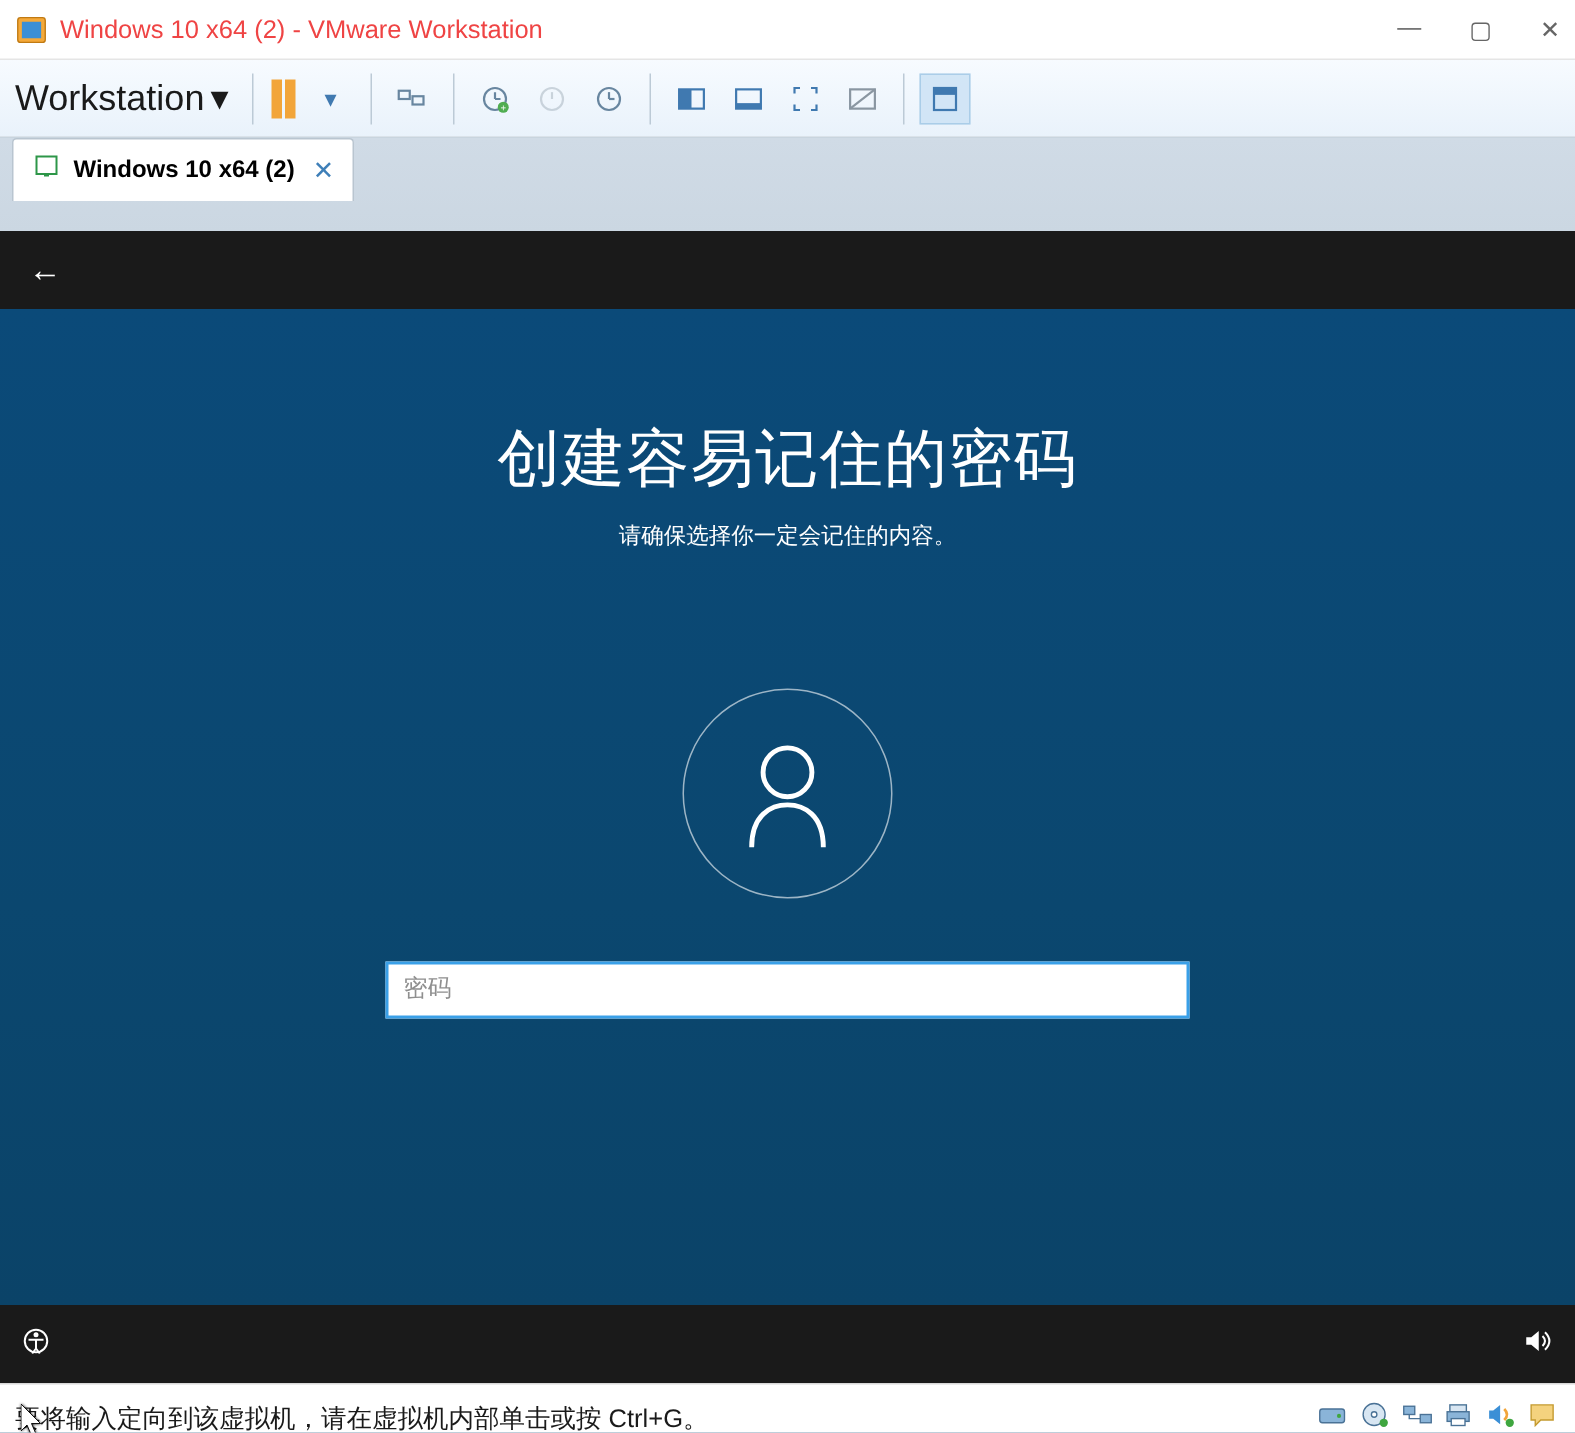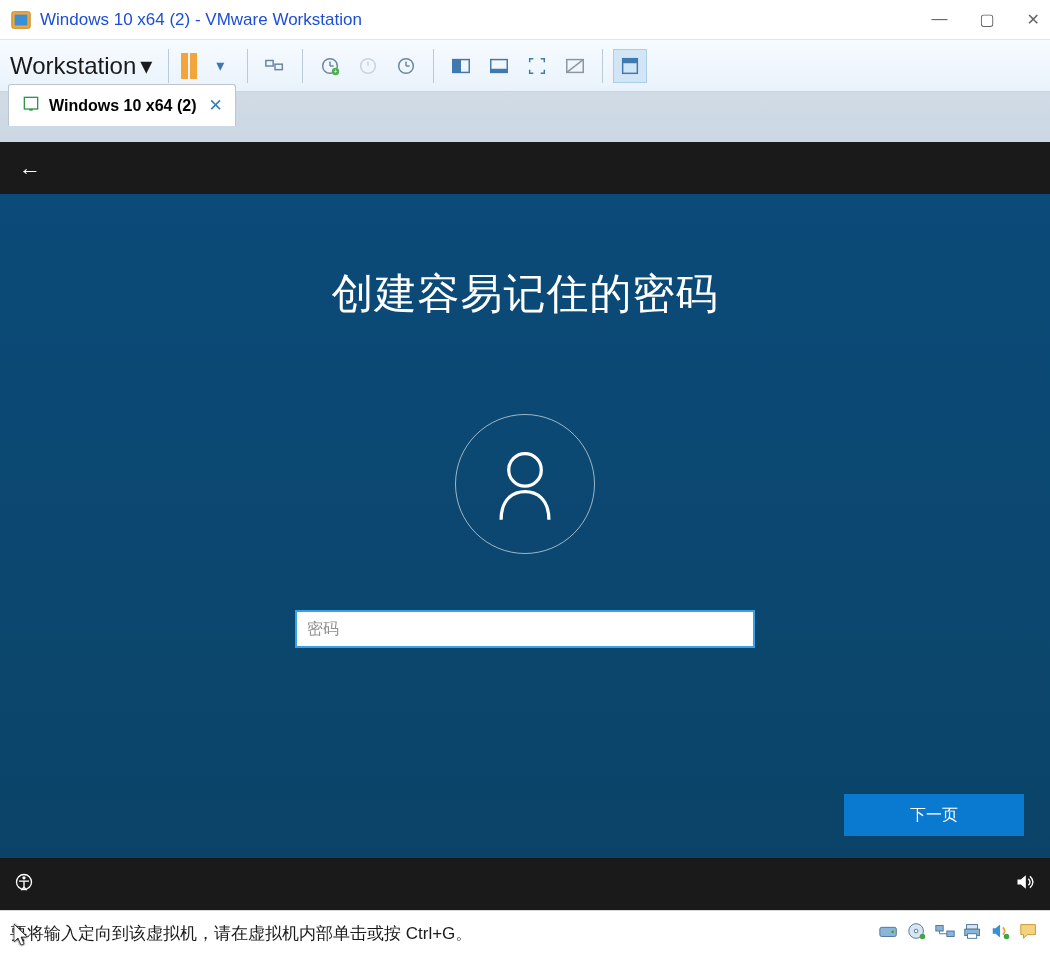--- a/index.html
+++ b/index.html
@@ -1,52 +1,52 @@
 <!DOCTYPE html>
 <html><head>
   <meta charset="utf-8">
   <style>
     * { margin: 0; padding: 0; box-sizing: border-box; font-family: "Segoe UI", "Microsoft YaHei", sans-serif; }
     body { width: 1050px; height: 955px; overflow: hidden; background: #f0f0f0; position: relative; }
 
     
     .titlebar { height: 40px; background: #ffffff; display: flex; align-items: center; padding: 0 10px; border-bottom: 1px solid #e5e5e5; }
     .titlebar .app-icon { width: 22px; height: 22px; display: inline-block; margin-right: 8px; }
-    .titlebar .title { flex: 1; color: #1d4ed8; font-size: 17px; }
+    .titlebar .title { flex: 1; color: #ef4444; font-size: 17px; }
     .titlebar .win-controls { display: flex; gap: 32px; color: #666; }
     .titlebar .win-controls span { cursor: pointer; font-size: 16px; }
 
     
     .vm-toolbar { height: 52px; background: linear-gradient(to bottom, #f7fbff, #e9f2fb); border-bottom: 1px solid #c8d4de; display: flex; align-items: center; padding: 0 8px; gap: 4px; }
     .vm-toolbar .menu-label { font-size: 24px; color: #1a1a1a; padding: 3px 6px 3px 2px; cursor: pointer; display: flex; align-items: center; gap: 4px; }
     .vm-toolbar .sep { width: 1px; height: 34px; background: #bccad6; margin: 0 6px; }
     .vm-toolbar .tb-btn { width: 34px; height: 34px; display: flex; align-items: center; justify-content: center; cursor: pointer; opacity: 0.9; }
     .vm-toolbar .tb-btn svg { width: 22px; height: 22px; }
     .vm-toolbar .pause-btn { display:flex; align-items:center; gap:2px; padding:2px; }
     .vm-toolbar .pause-btn .bar { width:7px; height:26px; background:#f2a53a; }
 
     
-    .vm-tabstrip { height: 50px; background: linear-gradient(to bottom, #d0dbe6, #cbd7e2); display: flex; align-items: flex-end; padding: 16px 8px; }
+    .vm-tabstrip { height: 62px; background: linear-gradient(to bottom, #d0dbe6, #cbd7e2); display: flex; align-items: flex-start; padding: 0 8px; }
     .vm-tab { height: 42px; background: #ffffff; border: 1px solid #b9c5d0; border-bottom: none; padding: 0 12px; display: flex; align-items: center; gap: 8px; font-size: 16px; font-weight: bold; border-radius: 3px 3px 0 0; }
     .vm-tab .close { color: #3e7fb8; font-size:17px; cursor: pointer; margin-left: 4px; font-weight: normal; }
 
     
     .guest { position: relative; background: #0b4a79; height: 768px; }
     .guest-topbar { height: 52px; background: #1a1a1a; display: flex; align-items: center; color: #fff; }
     .guest-topbar .back { width: 60px; display:flex; justify-content:center; align-items:center; cursor:pointer; font-size:22px; }
     .guest-topbar .spacer { flex: 1; }
     .guest-topbar .tab-active { padding: 0 46px; height: 52px; line-height:52px; font-size: 14px; border-bottom: 3px solid #ffffff; }
 
     .guest-content { position: relative; height: calc(100% - 52px - 52px); background: linear-gradient(to bottom, #0b4a79, #0b476f 60%, #0b4368); display:flex; flex-direction:column; align-items:center; }
     .guest-content .heading { color: #ffffff; font-size: 42px; font-weight: 300; margin-top: 72px; letter-spacing: 1px; }
     .guest-content .subheading { color: #ffffff; font-size: 15px; margin-top: 14px; }
     .avatar-circle { width: 140px; height: 140px; border: 1px solid rgba(255,255,255,0.6); border-radius: 50%; margin-top: 92px; display:flex; align-items:center; justify-content:center; }
     .avatar-circle svg { width: 70px; height: 76px; }
 
-    .pw-input { margin-top: 56px; width: 460px; height: 38px; border: 2px solid #3aa0e8; background: #ffffff; outline: none; font-size: 16px; padding: 0 10px; color:#444; }
+    .pw-input { margin-top: 42px; width: 536px; height: 38px; border: 2px solid #3aa0e8; background: #ffffff; outline: none; font-size: 16px; padding: 0 10px; color:#444; }
     .pw-input::placeholder { color:#8f8f8f; }
 
     .next-btn { position: absolute; right: 26px; bottom: 22px; width: 180px; height: 42px; background: #0a79d0; color: #ffffff; border: none; font-size: 16px; cursor: pointer; }
 
     .guest-bottombar { height: 52px; background: #1a1a1a; display: flex; align-items: center; padding: 0 14px; color: #fff; }
     .guest-bottombar .spacer { flex: 1; }
     .guest-bottombar .glyph { font-size: 18px; cursor:pointer; }
 
     
     .statusbar { height: 45px; background: #ffffff; display: flex; align-items: center; padding: 0 10px; border-top: 1px solid #d8d8d8; }
@@ -169,31 +169,31 @@
   <div class="guest-topbar">
     <div class="back">
       <span>←</span>
     </div>
     <div class="spacer"></div>
     <div style="width:190px"></div>
   </div>
 
   <div class="guest-content">
     <div class="heading">创建容易记住的密码</div>
+    <div class="subheading">请确保选择你一定会记住的内容。</div>
 
     <div class="avatar-circle">
       <svg viewBox="0 0 64 70">
         <circle cx="32" cy="22" r="15" fill="none" stroke="#ffffff" stroke-width="3"></circle>
         <path d="M10 68 C10 48 22 42 32 42 C42 42 54 48 54 68" fill="none" stroke="#ffffff" stroke-width="3"></path>
       </svg>
     </div>
 
     <input class="pw-input" type="text" placeholder="密码" style="">
 
-    <button class="next-btn">下一页</button>
 
     <span class="cursor-arrow">
       <svg width="16" height="22" viewBox="0 0 16 22">
           <path d="M0 0 L0 18 L4 14 L7 21 L10 20 L7 13 L13 13 Z" fill="#ffffff" stroke="#000" stroke-width="0.6"></path>
         </svg>
     </span>
   </div>
 
   <div class="guest-bottombar">
     <span class="glyph">

